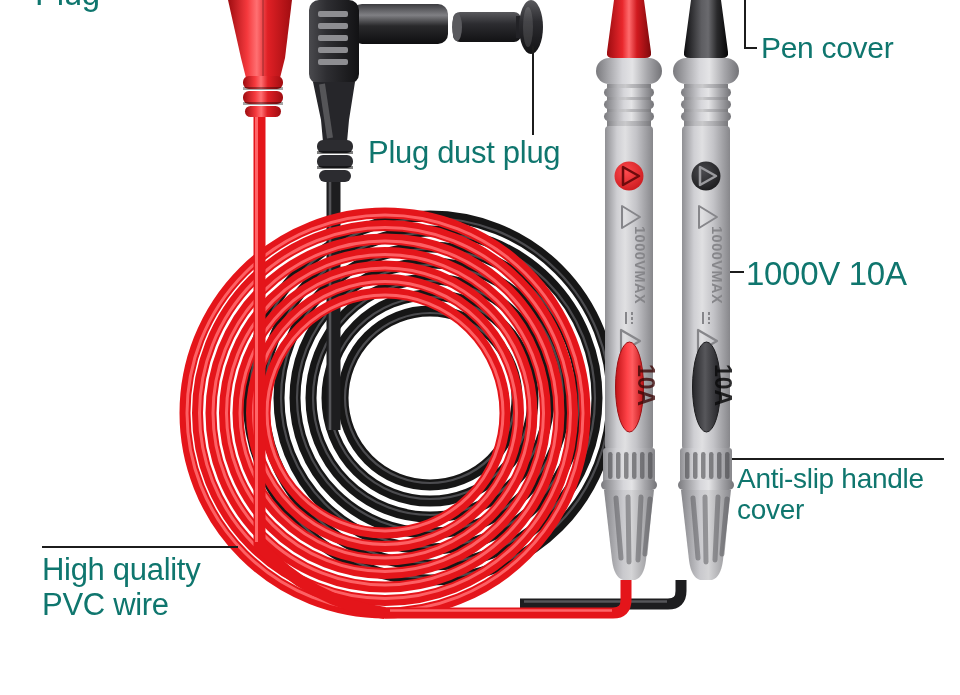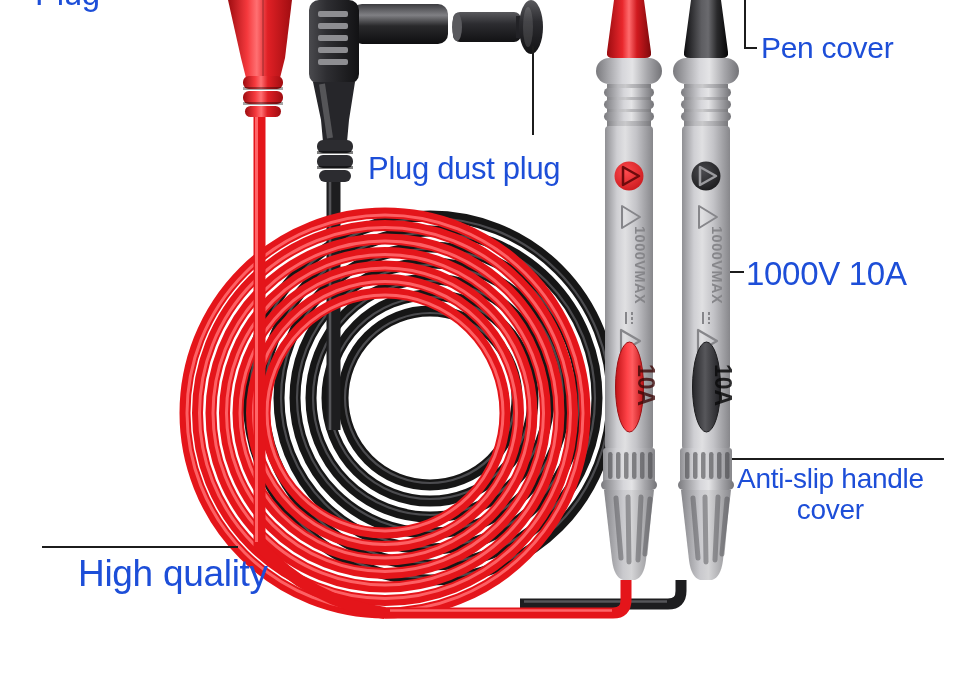--- a/index.html
+++ b/index.html
@@ -2,29 +2,29 @@
 <html><head>
 <meta charset="utf-8">
 <style>
   html,body{margin:0;padding:0;background:#fff;}
   #stage{
     position:relative;width:960px;height:695px;overflow:hidden;
     background:#ffffff;font-family:"Liberation Sans",sans-serif;
   }
   #artwork{position:absolute;left:0;top:0;}
   .label{
-    position:absolute;color:#1d4ed8;font-weight:500;letter-spacing:-0.3px;
+    position:absolute;color:#0f766e;font-weight:500;letter-spacing:-0.3px;
     line-height:1.12;white-space:nowrap;
   }
   .lbl-plug{left:35px;top:-24px;font-size:33px;}
-  .lbl-dust{left:368px;top:136px;font-size:31px;margin-top:16px;}
+  .lbl-dust{left:368px;top:136px;font-size:31px;}
   .lbl-pen{left:761px;top:31px;font-size:30px;}
   .lbl-rating{left:746px;top:256px;font-size:33px;}
-  .lbl-antislip{left:737px;top:463px;font-size:28px;text-align:center;}
-  .lbl-pvc{left:42px;top:553px;font-size:37px;margin-left:36px;}
+  .lbl-antislip{left:737px;top:463px;font-size:28px;}
+  .lbl-pvc{left:42px;top:553px;font-size:31px;}
 </style>
 </head>
 <body>
 
 <div id="stage">
 
 <svg id="artwork" width="960" height="695" viewBox="0 0 960 695">
   <defs>
     <linearGradient id="redPlugGrad" x1="0" y1="0" x2="1" y2="0">
       <stop offset="0" stop-color="#9e0c10"></stop>
@@ -306,15 +306,16 @@
 
 <div class="label lbl-rating">1000V 10A</div>
 
 <div class="label lbl-antislip">
   <div>Anti-slip handle</div>
   <div>cover</div>
 </div>
 
 <div class="label lbl-pvc">
   <div>High quality</div>
+  <div>PVC wire</div>
 </div>
 
 </div>
 
 </body></html>

